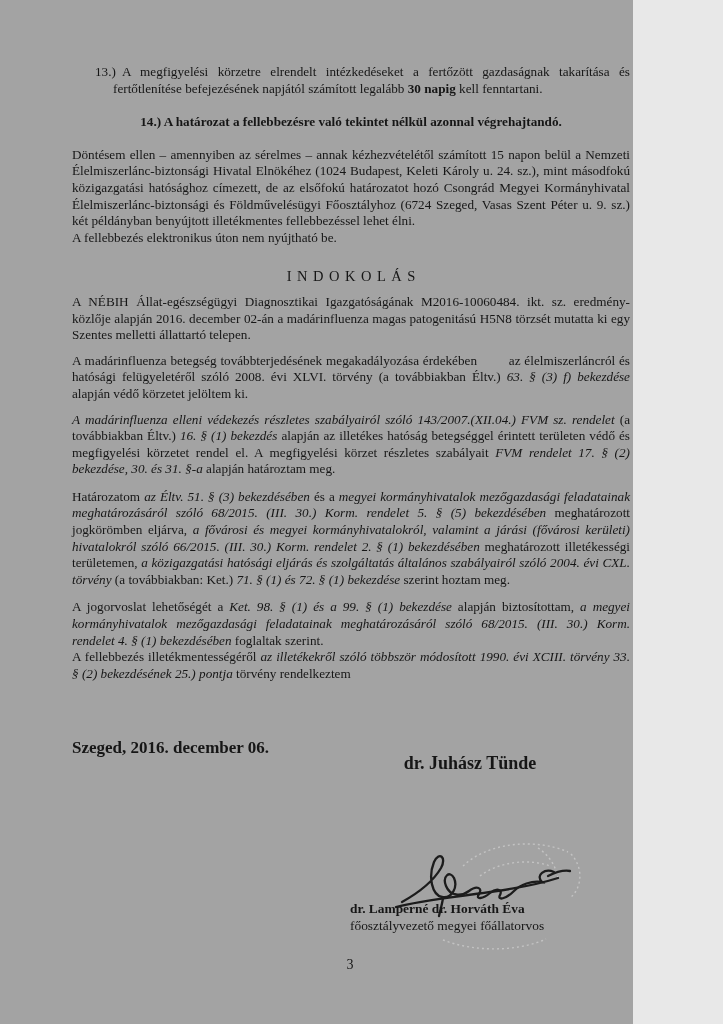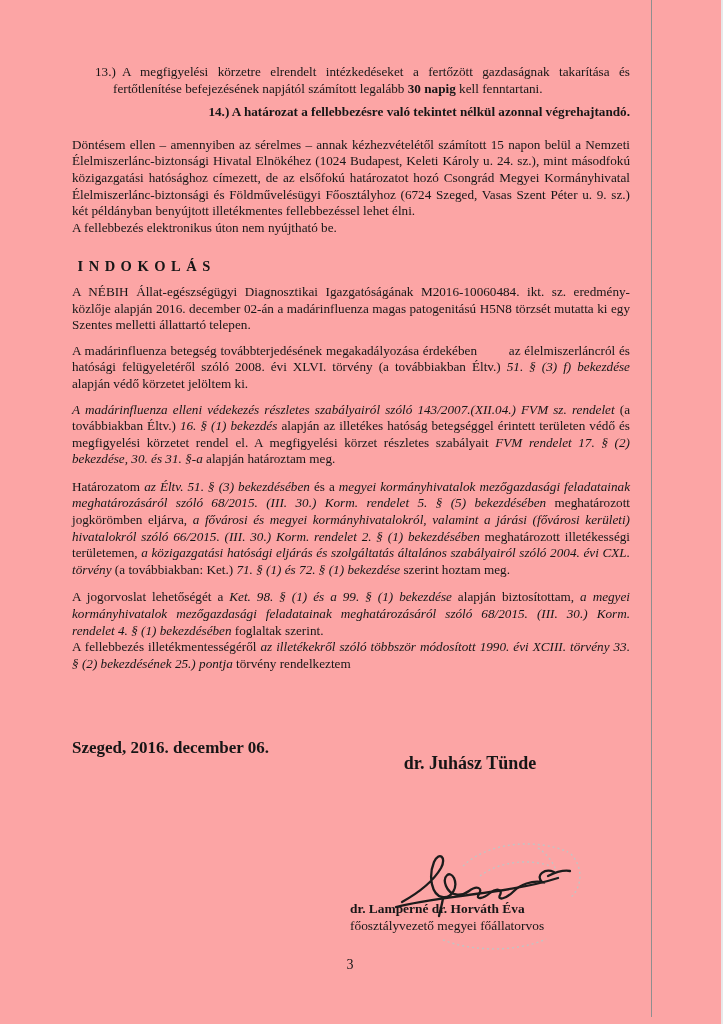--- a/index.html
+++ b/index.html
@@ -2,26 +2,27 @@
 <html lang="hu"><head>
 <meta charset="utf-8">
 <style>
   html, body {
     margin: 0;
     padding: 0;
     background: #e8e8e8;
   }
   .page {
     position: relative;
-    width: 721px;
+    width: 597px;
     height: 1024px;
-    background: #fca5a5;
+    background: #a3a3a3;
     font-family: "Liberation Serif", "DejaVu Serif", serif;
     color: #161616;
     overflow: hidden;
+    padding-left: 36px;
   }
   .edge-line {
     position: absolute;
     left: 651px;
     top: 0;
     width: 1px;
     height: 1017px;
     background: #8f8f8f;
   }
   .content {
@@ -40,29 +41,29 @@
   .no-gap { margin-top: 0; }
   .item13 {
     margin-left: 41px;
     text-indent: -18px;
     padding-left: 0;
     margin-right: 0;
     text-align: justify;
   }
   .item13 .num { padding-right: 6px; font-weight: normal; }
   .item14 {
-    margin-top: 7px;
-    text-align: right;
+    margin-top: 17px;
+    text-align: center;
     font-weight: bold;
   }
   .heading {
     margin: 22px 0 9px 0;
-    text-align: left;
+    text-align: center;
     font-size: 14.5px;
-    font-weight: bold;
+    font-weight: normal;
     letter-spacing: 0.38em;
     text-indent: 0.38em; 
   }
   .bold { font-weight: bold; }
   .date-line {
     position: absolute;
     left: 72px;
     top: 738px;
     font-size: 17px;
     font-weight: bold;
@@ -115,21 +116,21 @@
     <p class="item14"><span style="font-weight: bold;">14.) A határozat a fellebbezésre való tekintet nélkül azonnal végrehajtandó.</span></p>
 
     <p class="body-p" style="margin-top:16px"><span>Döntésem ellen – amennyiben az sérelmes – annak kézhezvételétől számított 15 napon belül a Nemzeti Élelmiszerlánc-biztonsági Hivatal Elnökéhez (1024 Budapest, Keleti Károly u. 24. sz.), mint másodfokú közigazgatási hatósághoz címezett, de az elsőfokú határozatot hozó Csongrád Megyei Kormányhivatal Élelmiszerlánc-biztonsági és Földművelésügyi Főosztályhoz (6724 Szeged, Vasas Szent Péter u. 9. sz.) két példányban benyújtott illetékmentes fellebbezéssel lehet élni.</span></p>
 
     <p class="body-p no-gap">A fellebbezés elektronikus úton nem nyújtható be.</p>
 
     <h2 class="heading">INDOKOLÁS</h2>
 
     <p class="body-p no-gap"><span>A NÉBIH Állat-egészségügyi Diagnosztikai Igazgatóságának M2016-10060484. ikt. sz. eredmény-közlője alapján 2016. december 02-án a madárinfluenza magas patogenitású H5N8 törzsét mutatta ki egy Szentes melletti állattartó telepen.</span></p>
 
-    <p class="body-p"><span>A madárinfluenza betegség továbbterjedésének megakadályozása érdekében </span><span style=" margin-left: 28px;">az élelmiszerláncról és hatósági felügyeletéről szóló 2008. évi XLVI. törvény</span><span> (a továbbiakban Éltv.) </span><span style="font-style: italic;">51. § (3) f) bekezdése</span><span> alapján védő körzetet jelöltem ki.</span></p>
+    <p class="body-p"><span>A madárinfluenza betegség továbbterjedésének megakadályozása érdekében </span><span style=" margin-left: 28px;">az élelmiszerláncról és hatósági felügyeletéről szóló 2008. évi XLVI. törvény</span><span> (a továbbiakban Éltv.) </span><span style="font-style: italic;">63. § (3) f) bekezdése</span><span> alapján védő körzetet jelöltem ki.</span></p>
 
     <p class="body-p"><span style="font-style: italic;">A madárinfluenza elleni védekezés részletes szabályairól szóló 143/2007.(XII.04.) FVM sz. rendelet</span><span> (a továbbiakban Éltv.) </span><span style="font-style: italic;">16. § (1) bekezdés</span><span> alapján az illetékes hatóság betegséggel érintett területen védő és megfigyelési körzetet rendel el. A megfigyelési körzet részletes szabályait </span><span style="font-style: italic;">FVM rendelet 17. § (2) bekezdése, 30. és 31. §-a</span><span> alapján határoztam meg.</span></p>
 
 
     <p class="body-p" style="margin-top:11px"><span>Határozatom </span><span style="font-style: italic;">az Éltv. 51. § (3) bekezdésében</span><span> és a </span><span style="font-style: italic;">megyei kormányhivatalok mezőgazdasági feladatainak meghatározásáról szóló 68/2015. (III. 30.) Korm. rendelet 5. § (5) bekezdésében</span><span> meghatározott jogkörömben eljárva, </span><span style="font-style: italic;">a fővárosi és megyei kormányhivatalokról, valamint a járási (fővárosi kerületi) hivatalokról szóló 66/2015. (III. 30.) Korm. rendelet 2. § (1) bekezdésében</span><span> meghatározott illetékességi területemen, </span><span style="font-style: italic;">a közigazgatási hatósági eljárás és szolgáltatás általános szabályairól szóló 2004. évi CXL. törvény</span><span> (a továbbiakban: Ket.) </span><span style="font-style: italic;">71. § (1) és 72. § (1) bekezdése</span><span> szerint hoztam meg.</span></p>
 
     <p class="body-p" style="margin-top:11px"><span>A jogorvoslat lehetőségét a </span><span style="font-style: italic;">Ket. 98. § (1) és a 99. § (1) bekezdése</span><span> alapján biztosítottam, </span><span style="font-style: italic;">a megyei kormányhivatalok mezőgazdasági feladatainak meghatározásáról szóló 68/2015. (III. 30.) Korm. rendelet 4. § (1) bekezdésében</span><span> foglaltak szerint.</span></p>
 
     <p class="body-p no-gap"><span>A fellebbezés illetékmentességéről </span><span style="font-style: italic;">az illetékekről szóló többször módosított 1990. évi XCIII. törvény 33. § (2) bekezdésének 25.) pontja</span><span> törvény rendelkeztem</span></p>
 

